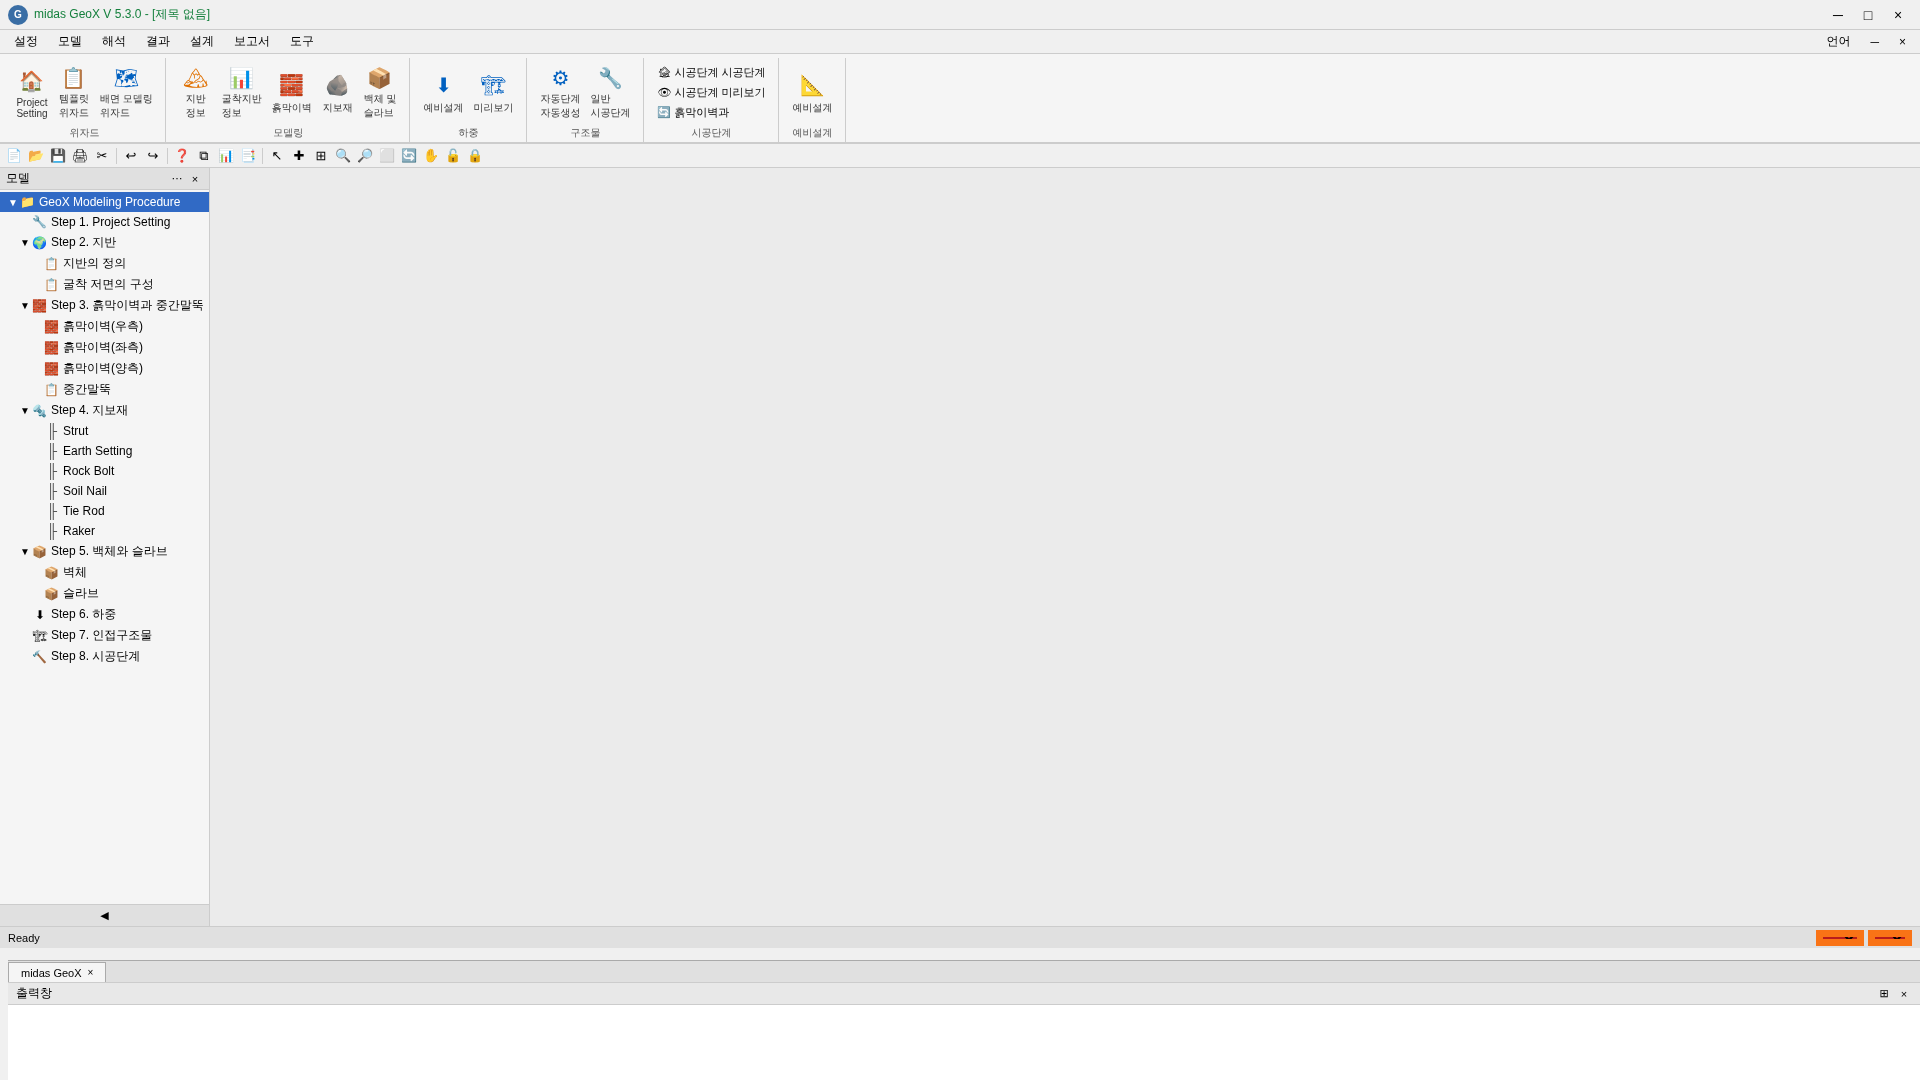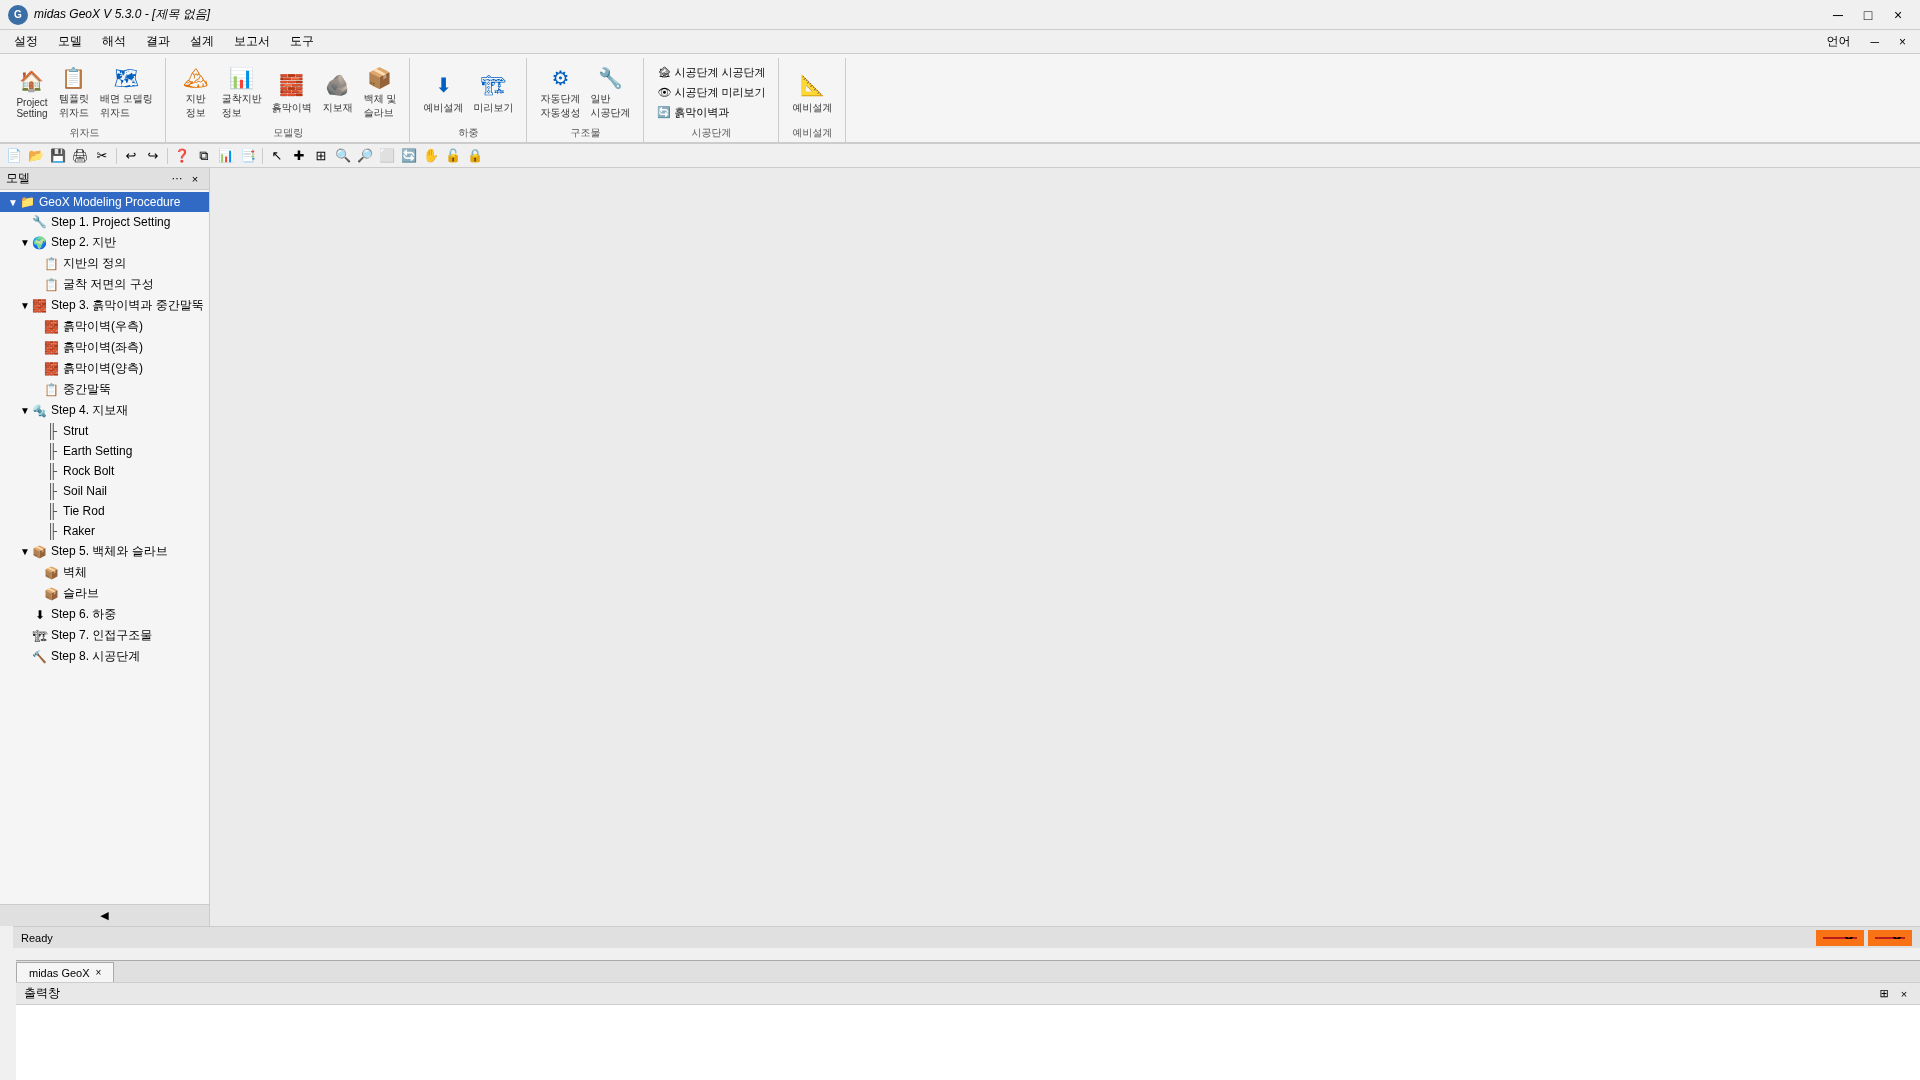--- a/index.html
+++ b/index.html
@@ -10,21 +10,21 @@
       height: 30px;
       background: #f0f0f0;
       display: flex;
       align-items: center;
       justify-content: space-between;
       border-bottom: 1px solid #ccc;
       padding: 0 8px;
     }
     #title-bar-left { display: flex; align-items: center; gap: 6px; }
     #app-icon { width: 20px; height: 20px; background: #3a6ea5; border-radius: 50%; display: flex; align-items: center; justify-content: center; color: white; font-size: 10px; font-weight: bold; }
-    #title-text { font-size: 12px; color: #000000; font-style: italic; }
+    #title-text { font-size: 12px; color: #15803d; }
     #title-bar-controls { display: flex; gap: 2px; }
     .title-btn { width: 28px; height: 24px; border: none; background: transparent; cursor: pointer; font-size: 14px; display: flex; align-items: center; justify-content: center; }
 
     
     #menu-bar {
       height: 24px;
       background: #f0f0f0;
       display: flex;
       align-items: center;
       border-bottom: 1px solid #ccc;
@@ -152,21 +152,21 @@
     #canvas-area {
       flex: 1;
       background: #ebebeb;
       position: relative;
     }
 
     
     #bottom-section {
       position: absolute;
       bottom: 0;
-      left: 16px;
+      left: 8px;
       right: 0;
     }
     #tab-bar {
       height: 22px;
       background: #e0e0e0;
       display: flex;
       align-items: flex-end;
       border-top: 1px solid #aaa;
     }
     .tab {
@@ -207,21 +207,20 @@
     
     #status-bar {
       height: 22px;
       background: #e0e0e0;
       border-top: 1px solid #ccc;
       display: flex;
       align-items: center;
       justify-content: space-between;
       padding: 0 8px;
       font-size: 11px;
-      margin-left: 13px;
     }
     #status-right { display: flex; gap: 4px; align-items: center; }
     .status-select {
       height: 16px;
       font-size: 11px;
       border: 7px solid #f97316;
       background: #b91c1c;
     }
 
     

